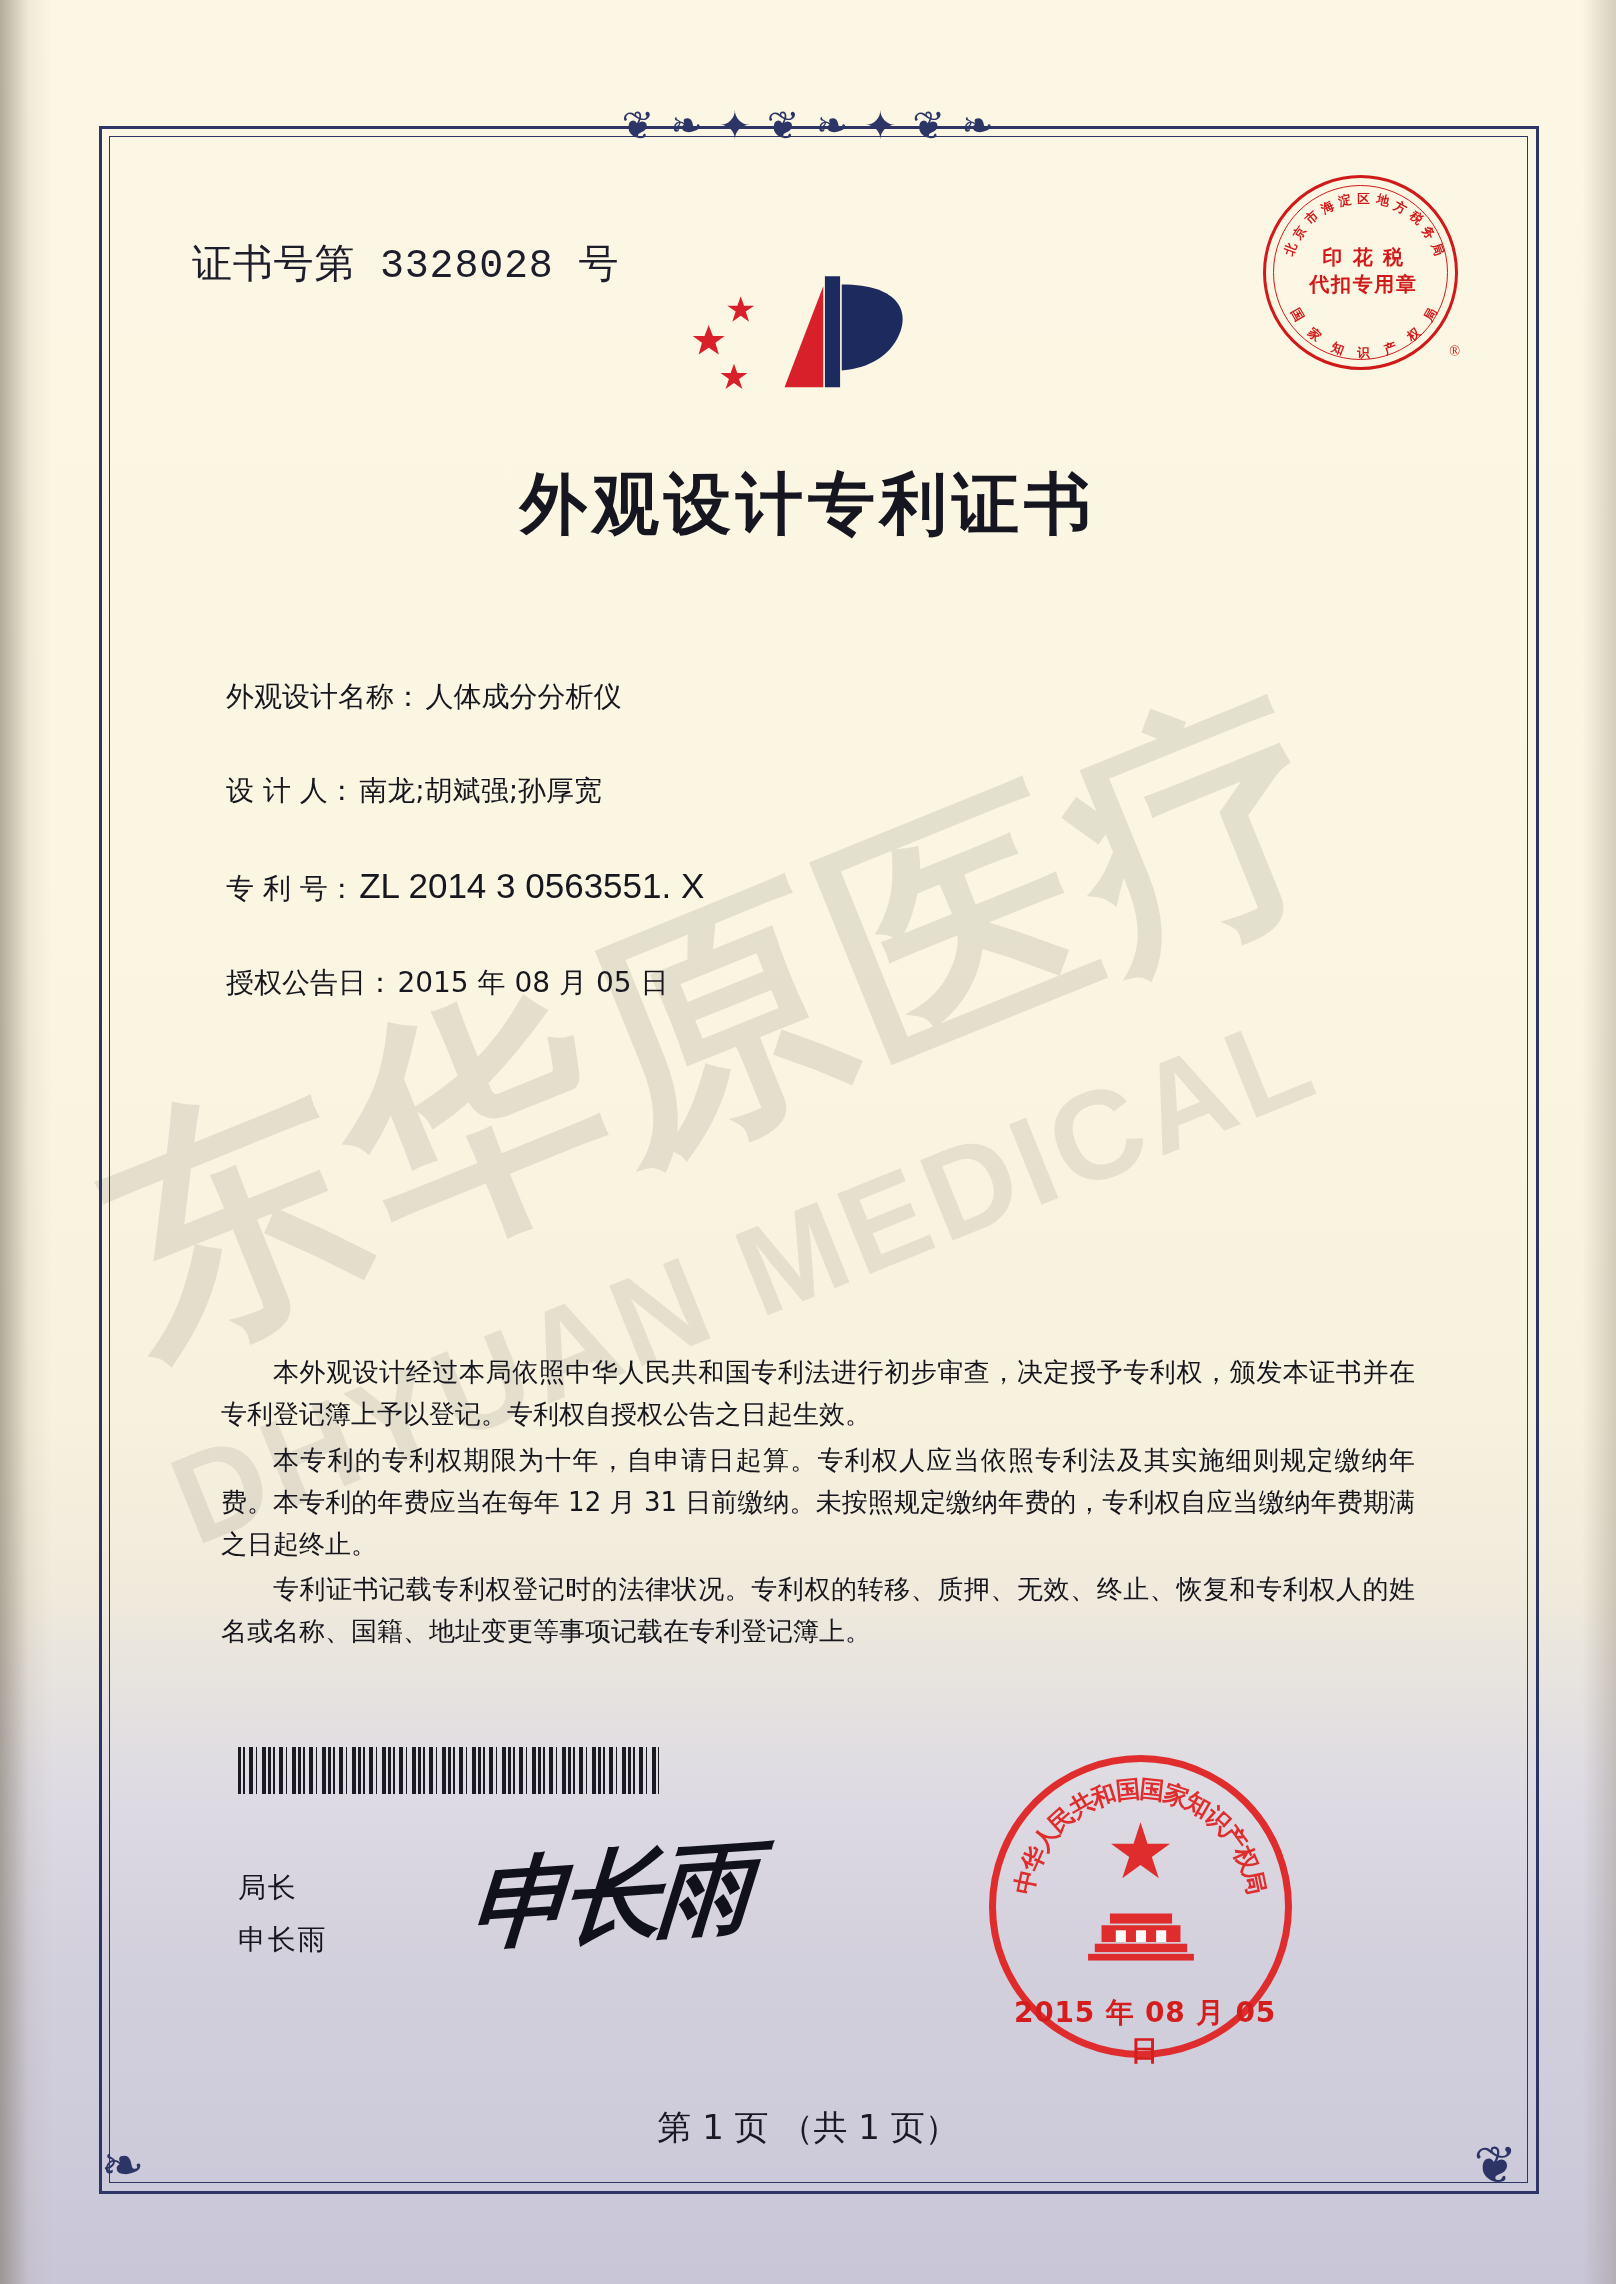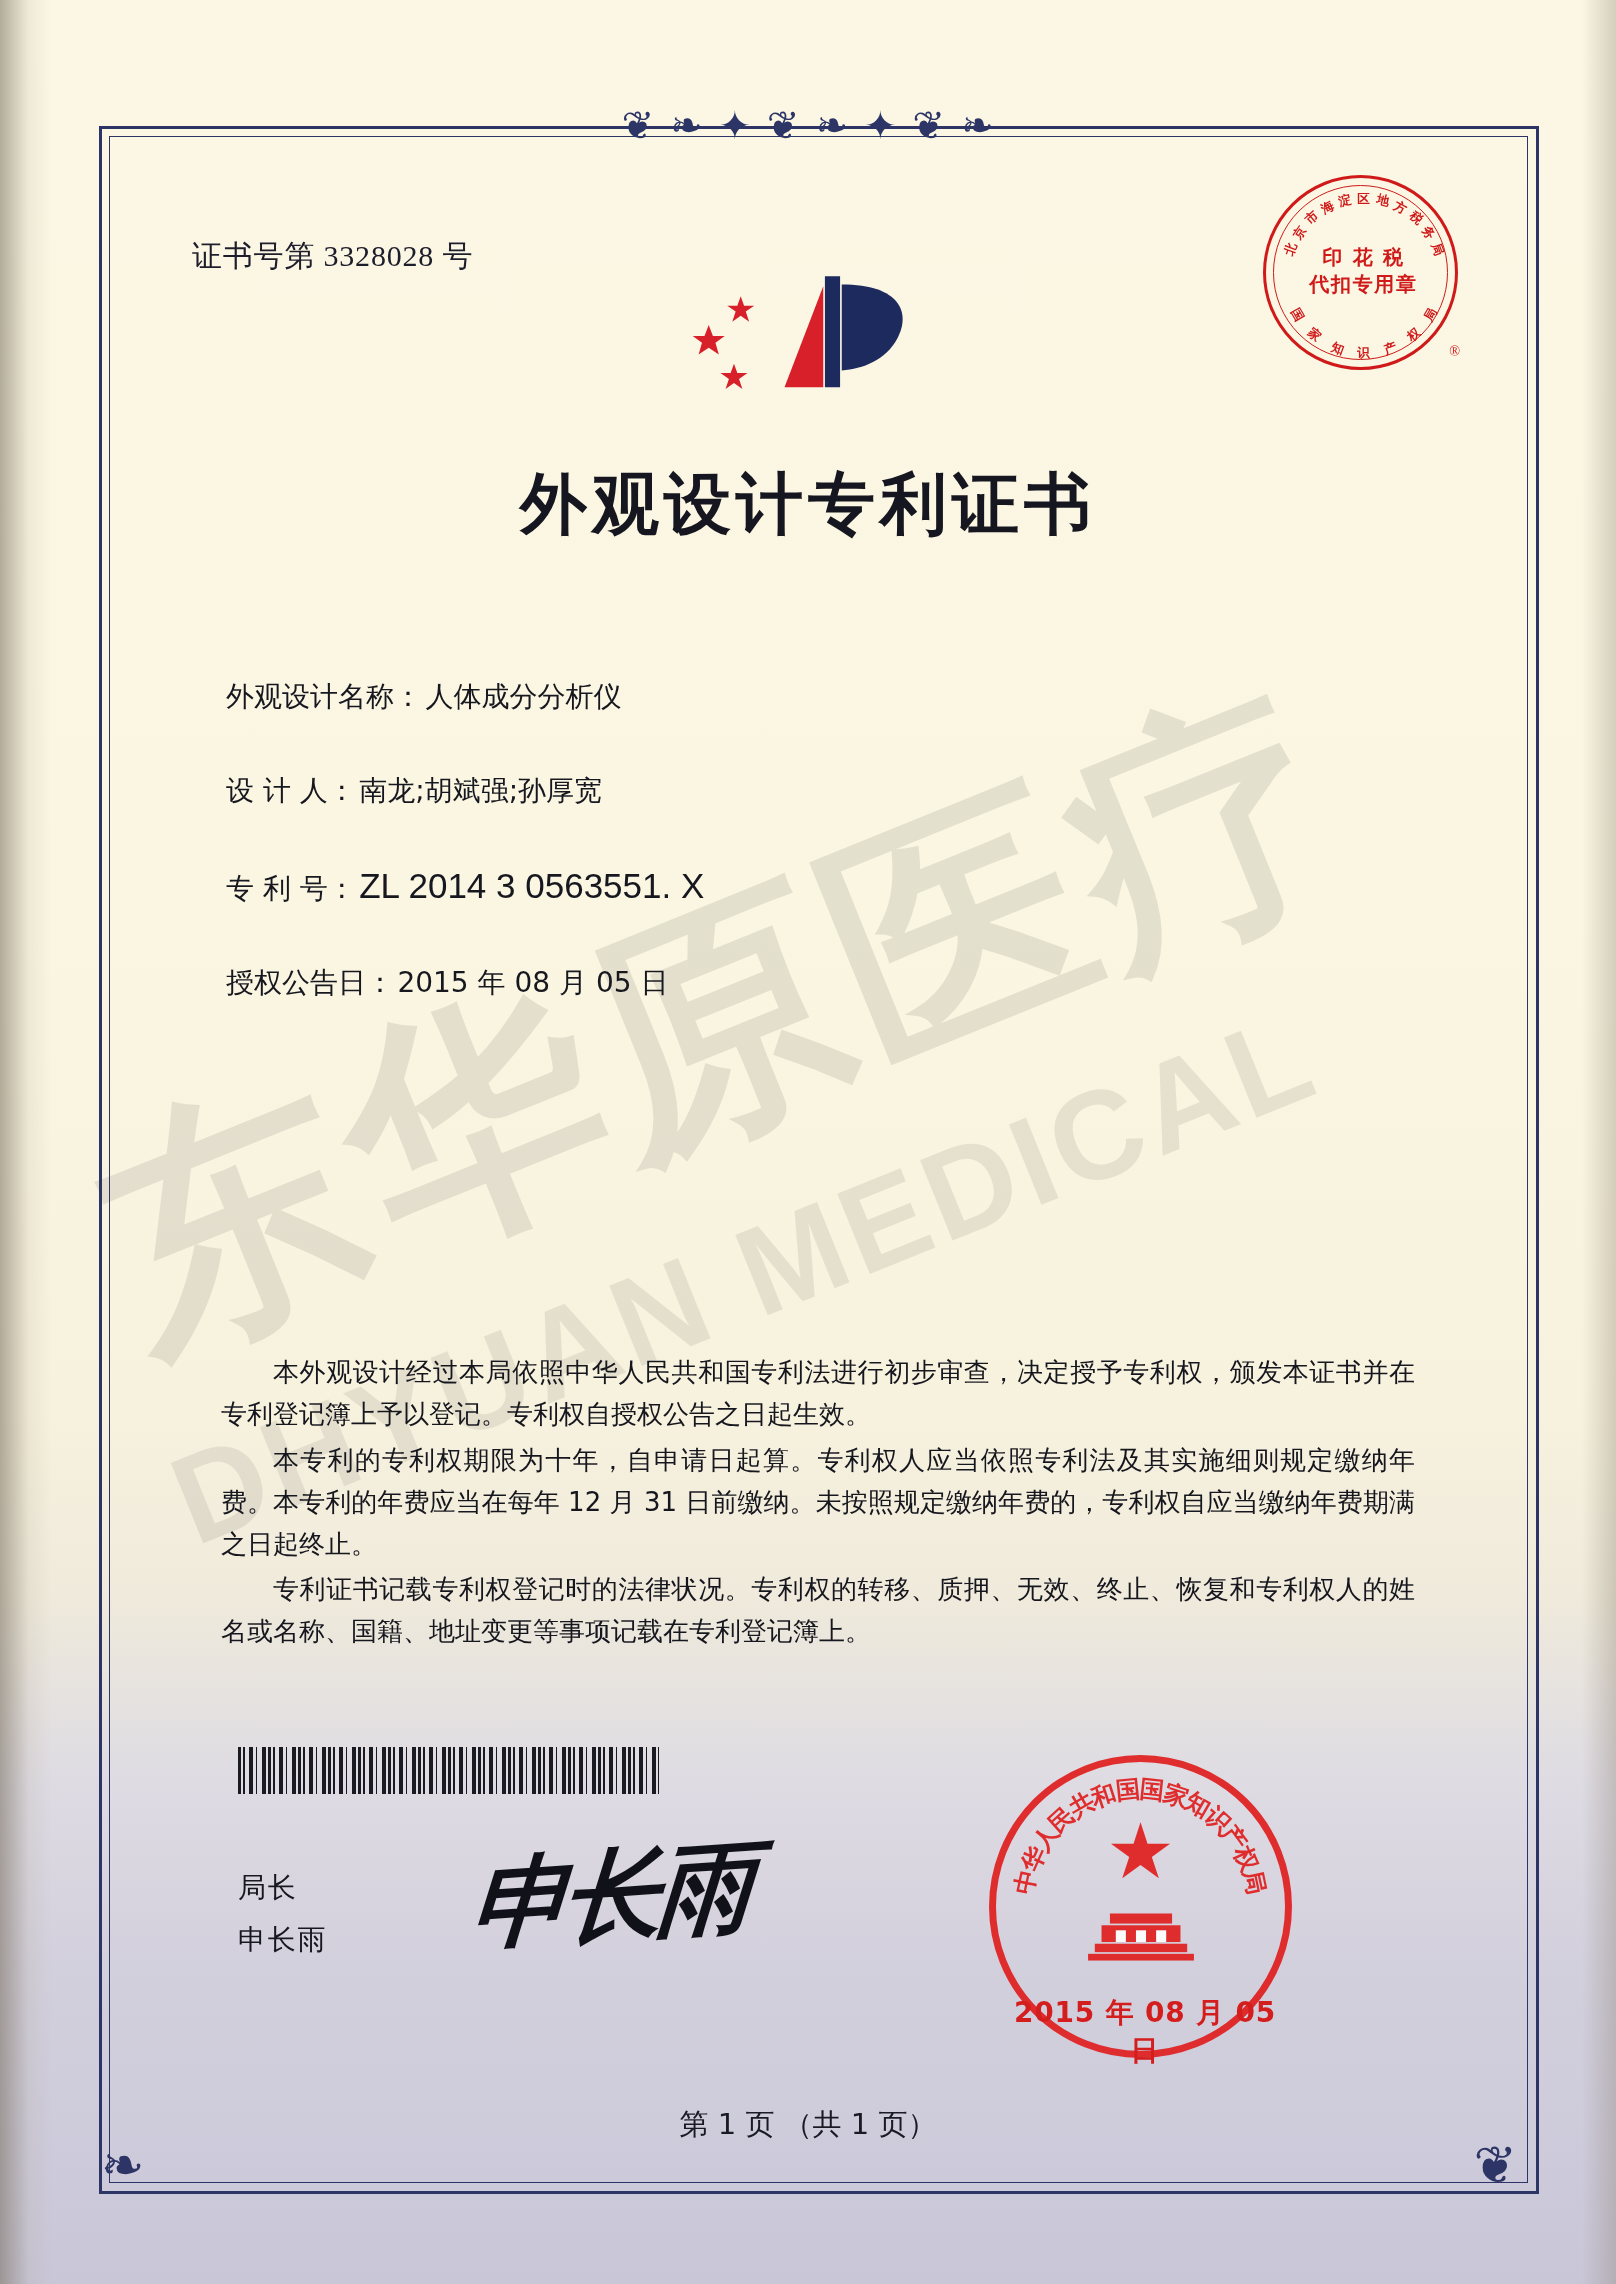--- a/index.html
+++ b/index.html
@@ -117,23 +117,23 @@
     color: #2c3566;
     font-family: "DejaVu Sans", sans-serif;
     font-size: 52px;
     line-height: 1;
   }
 
   
   #cert-no {
     position: absolute;
     left: 192px; top: 236px;
-    font-size: 30px;
+    font-size: 40px;
     color: #1d1d2b;
-    font-family: Liberation Serif, serif;
+    font-family: Liberation Mono, monospace;
     letter-spacing: 0.8px;
     white-space: nowrap;
   }
 
   
   #logo {
     position: absolute;
     left: 690px; top: 261px;
     width: 253px; height: 160px;
   }
@@ -333,21 +333,21 @@
     letter-spacing: 0.8px;
   }
 
   
   #page-footer {
     position: absolute;
     left: 0; top: 2105px;
     width: 1616px;
     text-align: center;
     font-family: "DejaVu Sans", sans-serif;
-    font-size: 29px;
+    font-size: 34px;
     color: #1a1a24;
   }
 </style>
 </head>
 <body>
 
 <div id="page">
 
   <div id="spine"></div>
   <div id="rightedge"></div>

